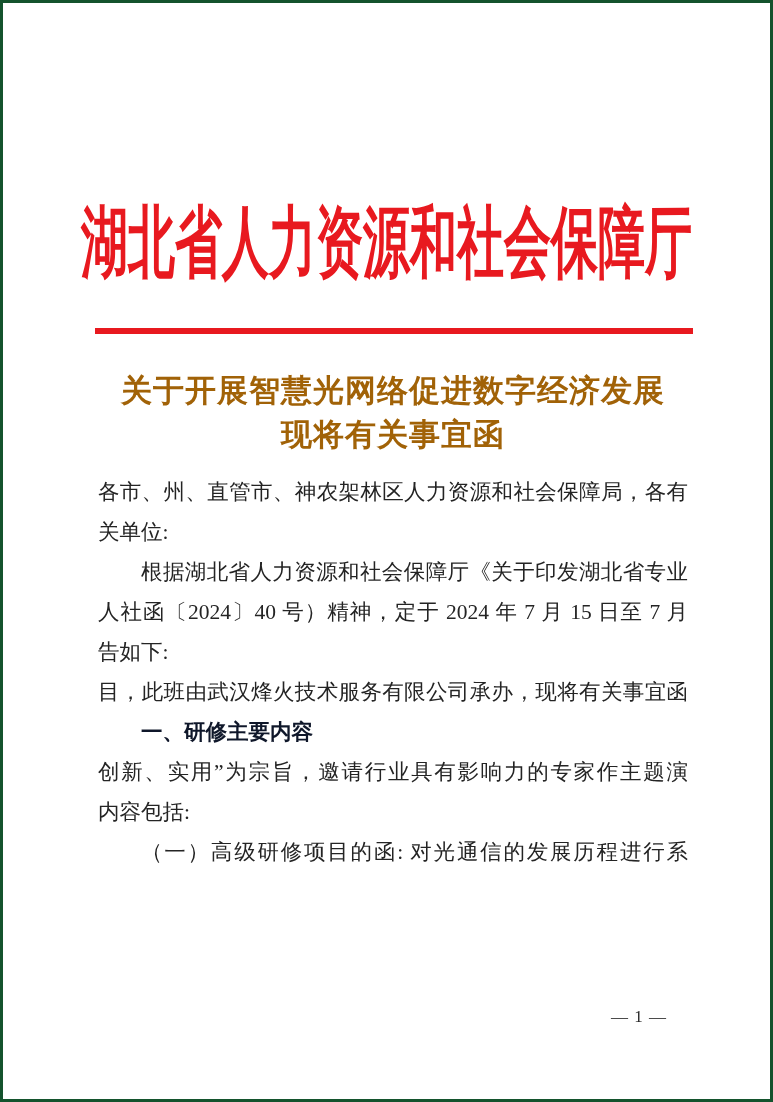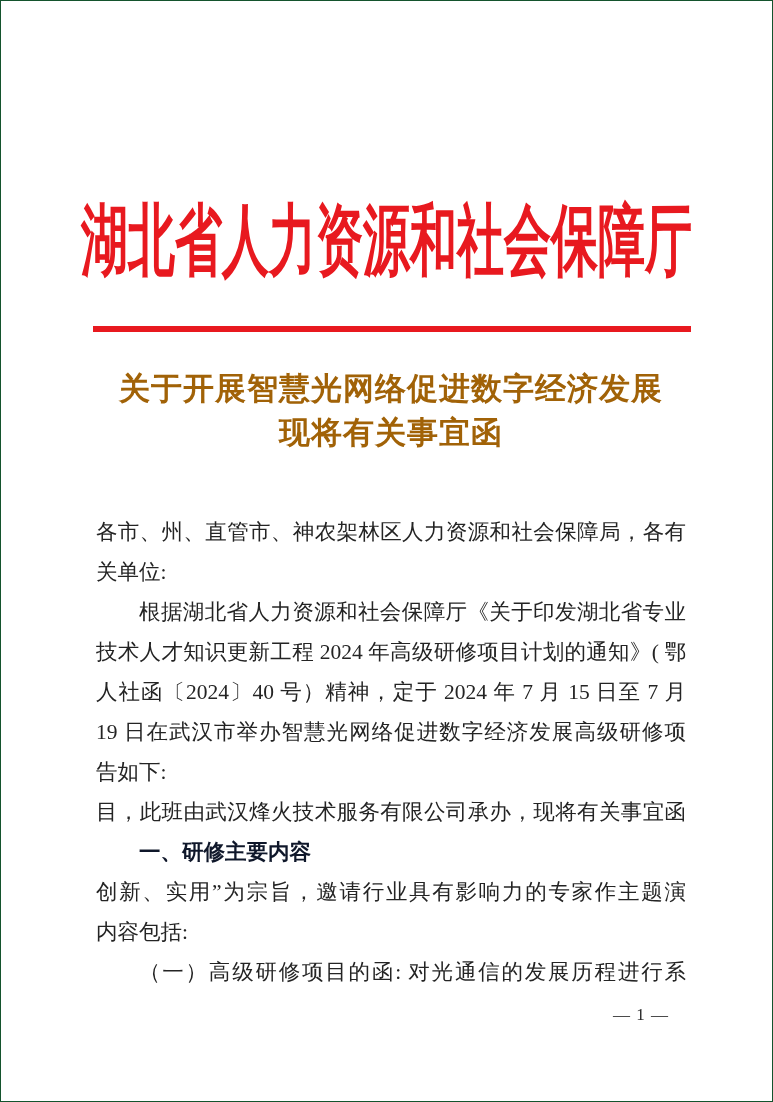--- a/index.html
+++ b/index.html
@@ -7,21 +7,21 @@
     padding: 0;
     background: #ffffff;
   }
   .page {
     position: relative;
     width: 773px;
     height: 1102px;
     background: #ffffff;
     overflow: hidden;
     box-sizing: border-box;
-    border: 1px solid #14532d;
+    border: 3px solid #14532d;
     font-family: "Liberation Serif", "DejaVu Serif", serif;
     color: #1f1f1f;
   }
 
   
   .letterhead {
     position: absolute;
     top: 201px;
     left: 0;
     right: 0;
@@ -56,21 +56,21 @@
     font-size: 31px;
     line-height: 44px;
     font-weight: bold;
     color: #a16207;
     letter-spacing: 1px;
   }
 
   
   .body-block {
     position: absolute;
-    top: 511px;
+    top: 469px;
     left: 95px;
     width: 590px;
     font-size: 21.5px;
     line-height: 40px;
     color: #242424;
   }
   .line {
     white-space: nowrap;
   }
   .line.stretch {
@@ -113,23 +113,21 @@
 
   <div class="doc-title">
     <div>关于开展智慧光网络促进数字经济发展</div>
     <div>现将有关事宜函</div>
   </div>
 
   <div class="body-block">
     <div class="line stretch">各市、州、直管市、神农架林区人力资源和社会保障局，各有</div>
     <div class="line">关单位:</div>
     <div class="line indent stretch">根据湖北省人力资源和社会保障厅《关于印发湖北省专业</div>
-    <div class="line stretch">技术人才知识更新工程 2024 年高级研修项目计划的通知》( 鄂</div>
     <div class="line stretch">人社函〔2024〕40 号）精神，定于 2024 年 7 月 15 日至 7 月</div>
-    <div class="line stretch">19 日在武汉市举办智慧光网络促进数字经济发展高级研修项</div>
     <div class="line">告如下:</div>
     <div class="line stretch">目，此班由武汉烽火技术服务有限公司承办，现将有关事宜函</div>
     <div class="line heading">一、研修主要内容</div>
     <div class="line stretch">创新、实用”为宗旨，邀请行业具有影响力的专家作主题演讲，</div>
     <div class="line">内容包括:</div>
     <div class="line indent stretch">（一）高级研修项目的函: 对光通信的发展历程进行系</div>
   </div>
 
   <div class="page-footer">— 1 —</div>
 

